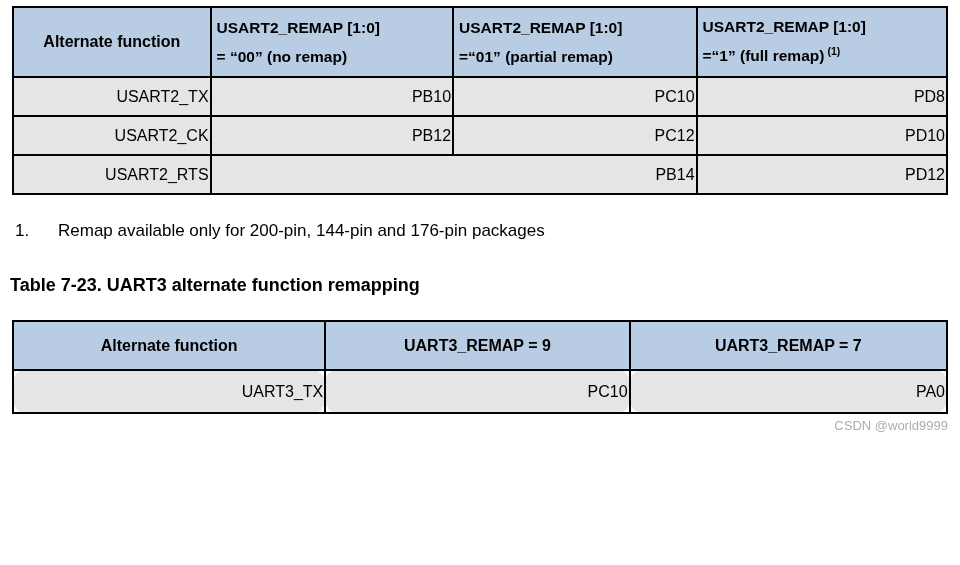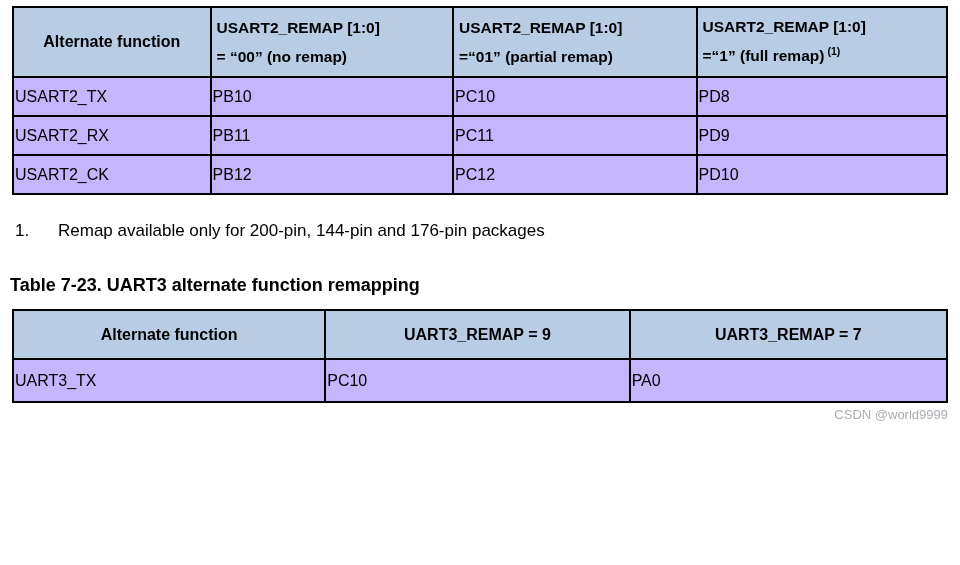--- a/index.html
+++ b/index.html
@@ -20,42 +20,42 @@
     width: 960px;
   }
   .table-title {
     font-size: 18px;
     font-weight: bold;
     margin: 0 0 10px 0;
     white-space: nowrap;
   }
   .table-title.second {
     margin-top: 34px;
-    margin-bottom: 13px;
+    margin-bottom: 24px;
   }
   table {
     border-collapse: collapse;
     table-layout: fixed;
     margin-left: 2px;
   }
   th, td {
     border: 2px solid #000000;
     overflow: hidden;
   }
   th {
     background: var(--header-bg, #b8cce4);
     font-size: 16px;
     font-weight: bold;
     vertical-align: middle;
   }
   td {
     font-size: 16px;
-    text-align: left;
+    text-align: right;
     vertical-align: middle;
-    background: #c4b5fd;
+    background: #e5e5e5;
     margin-left: 28px;
   }
   
   .t1 col.c1 { width: 198px; }
   .t1 col.c2 { width: 243px; }
   .t1 col.c3 { width: 244px; }
   .t1 col.c4 { width: 251px; }
   .t1 th { height: 66px; }
   .t1 td { height: 35px; }
   .t1 th.head-center { text-align: center; }
@@ -82,21 +82,21 @@
     width: 48px;
     flex: 0 0 48px;
     padding-left: 5px;
     box-sizing: border-box;
   }
   
   .t2 col.c1 { width: 313px; }
   .t2 col.c2 { width: 305px; }
   .t2 col.c3 { width: 318px; }
   .t2 th { height: 45px; text-align: center; }
-  .t2 td { height: 39px; }
+  .t2 td { height: 39px; border-radius: 13px; }
   
   .watermark {
     margin-top: 4px;
     text-align: right;
     font-size: 13px;
     color: var(--watermark-color, #aaadb2);
     padding-right: 0;
   }
 </style>
 </head>
@@ -132,30 +132,29 @@
       </tr>
     </thead>
     <tbody>
       <tr>
         <td>USART2_TX</td>
         <td>PB10</td>
         <td>PC10</td>
         <td>PD8</td>
       </tr>
       <tr>
-        <td>USART2_RX</td>
-        <td>PB11</td>
-        <td>PC11</td>
-        <td>PD9</td>
-      </tr>
-      <tr>
         <td>USART2_CK</td>
         <td>PB12</td>
         <td>PC12</td>
         <td>PD10</td>
+      </tr>
+      <tr>
+        <td>USART2_RTS</td>
+        <td colspan="2">PB14</td>
+        <td>PD12</td>
       </tr>
     </tbody>
   </table>
 
   <div class="footnote">
     <span class="fn-num">1.</span>
     <span>Remap available only for 200-pin, 144-pin and 176-pin packages</span>
   </div>
 
   <div class="table-title second">Table 7-23. UART3 alternate function remapping</div>

